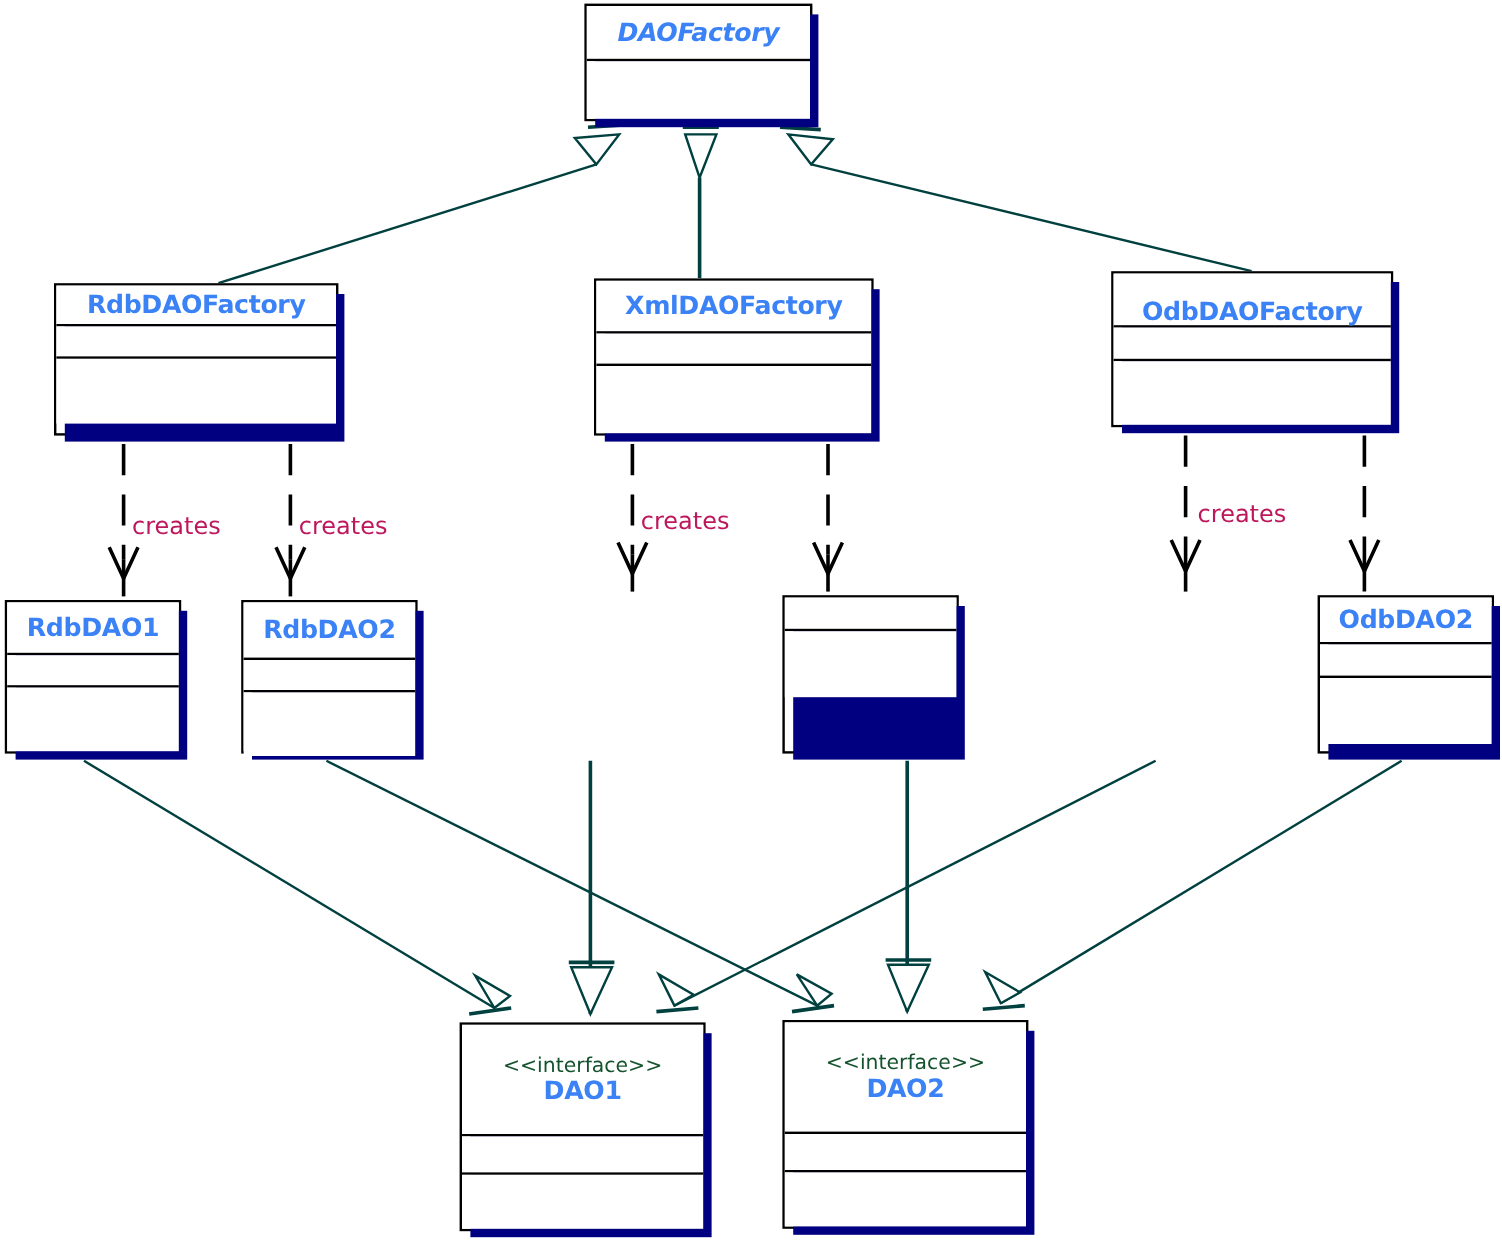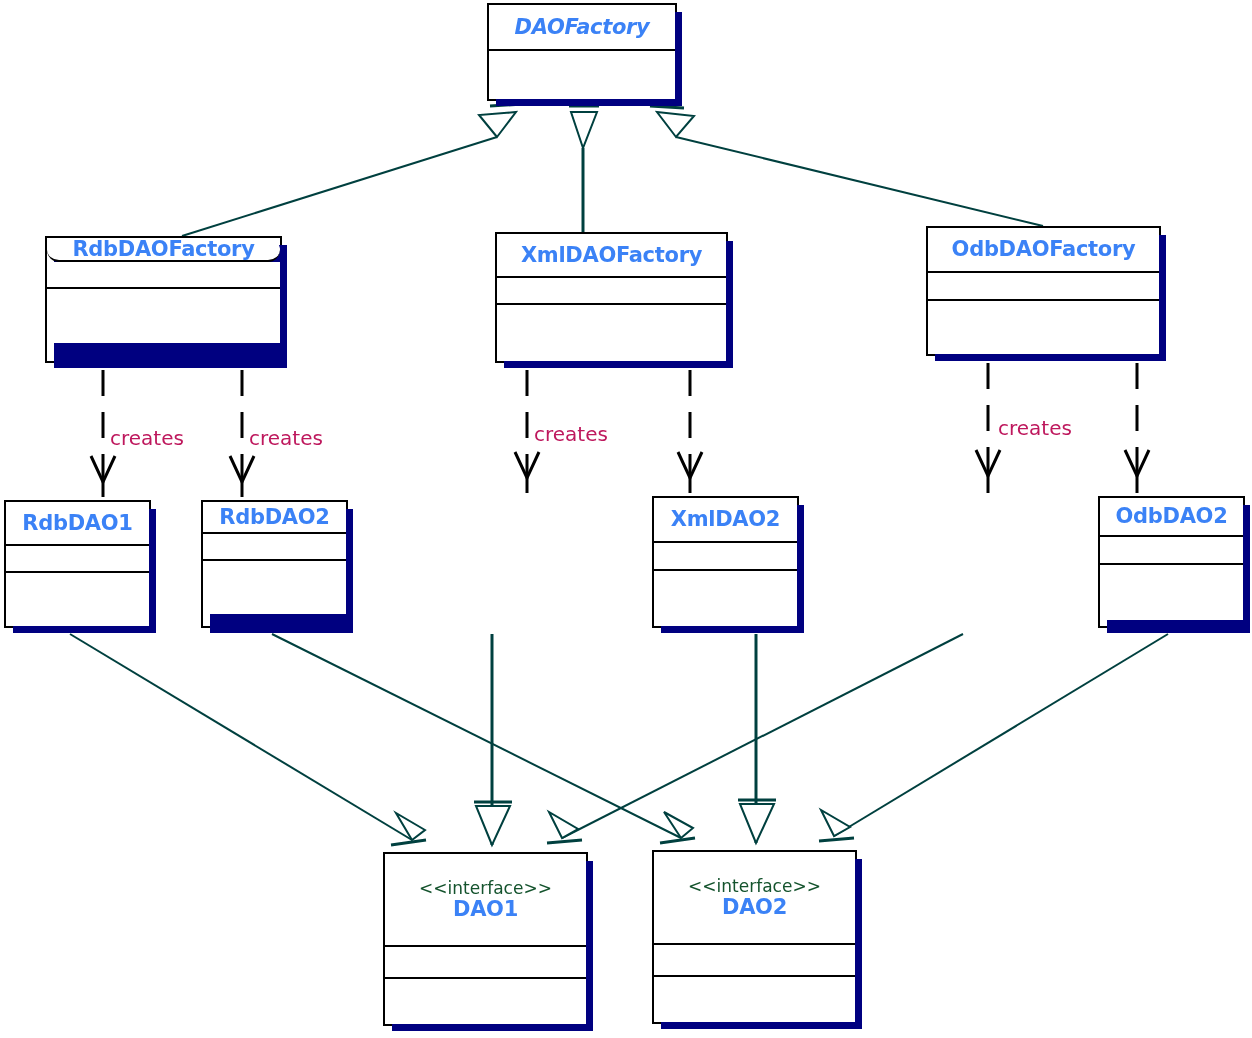--- a/index.html
+++ b/index.html
@@ -190,64 +190,61 @@
 
   <div class="uml-box" id="box-dao_factory" style="left: 487px; top: 3px; width: 190px; height: 98px;">
     <div class="compartment-name" style="height: 46px;">
 
       <div class="cls-title abstract">DAOFactory</div>
     </div>
     <div class="compartment-ops" style="height: 48px;"></div>
   </div>
 
   <div class="uml-box" id="box-rdb_factory" style="left: 45px; top: 236px; width: 237px; height: 127px;">
-    <div class="compartment-name" style="height: 24px; border-radius: 16px;">
+    <div class="compartment-name" style="height: 34px;">
       <div class="cls-title">RdbDAOFactory</div>
     </div>
     <div class="compartment-attrs" style="height: 27px;"></div>
     <div class="compartment-ops" style="height: 54px;"></div>
   </div>
 
   <div class="uml-box" id="box-xml_factory" style="left: 495px; top: 232px; width: 233px; height: 131px;">
     <div class="compartment-name" style="height: 44px; align-items: center;">
       <div class="cls-title">XmlDAOFactory</div>
     </div>
     <div class="compartment-attrs" style="height: 27px;"></div>
     <div class="compartment-ops" style="height: 56px;"></div>
   </div>
 
   <div class="uml-box" id="box-odb_factory" style="left: 926px; top: 226px; width: 235px; height: 130px;">
-    <div class="compartment-name" style="height: 45px;">
+    <div class="compartment-name" style="height: 45px; justify-content: flex-end;">
       <div class="cls-title">OdbDAOFactory</div>
     </div>
     <div class="compartment-attrs" style="height: 28px;"></div>
     <div class="compartment-ops" style="height: 53px;"></div>
   </div>
 
   <div class="uml-box" id="box-rdb_dao1" style="left: 4px; top: 500px; width: 147px; height: 128px;">
     <div class="compartment-name" style="height: 44px;">
       <div class="cls-title">RdbDAO1</div>
     </div>
     <div class="compartment-attrs" style="height: 27px;"></div>
     <div class="compartment-ops" style="height: 53px;"></div>
   </div>
 
   <div class="uml-box" id="box-rdb_dao2" style="left: 201px; top: 500px; width: 147px; height: 128px;">
-    <div class="compartment-name" style="height: 32px;">
+    <div class="compartment-name" style="height: 48px;">
       <div class="cls-title">RdbDAO2</div>
     </div>
     <div class="compartment-attrs" style="height: 27px;"></div>
     <div class="compartment-ops" style="height: 53px;"></div>
   </div>
 
 
   <div class="uml-box" id="box-xml_dao2" style="left: 652px; top: 496px; width: 147px; height: 132px;">
-    <div class="compartment-name" style="height: 45px;">
-      <div class="cls-title">XmlDAO2</div>
-    </div>
     <div class="compartment-attrs" style="height: 28px;"></div>
     <div class="compartment-ops" style="height: 55px;"></div>
   </div>
 
 
   <div class="uml-box" id="box-odb_dao2" style="left: 1098px; top: 496px; width: 147px; height: 132px;">
     <div class="compartment-name" style="height: 39px; text-align: right;">
       <div class="cls-title">OdbDAO2</div>
     </div>
     <div class="compartment-attrs" style="height: 28px;"></div>

